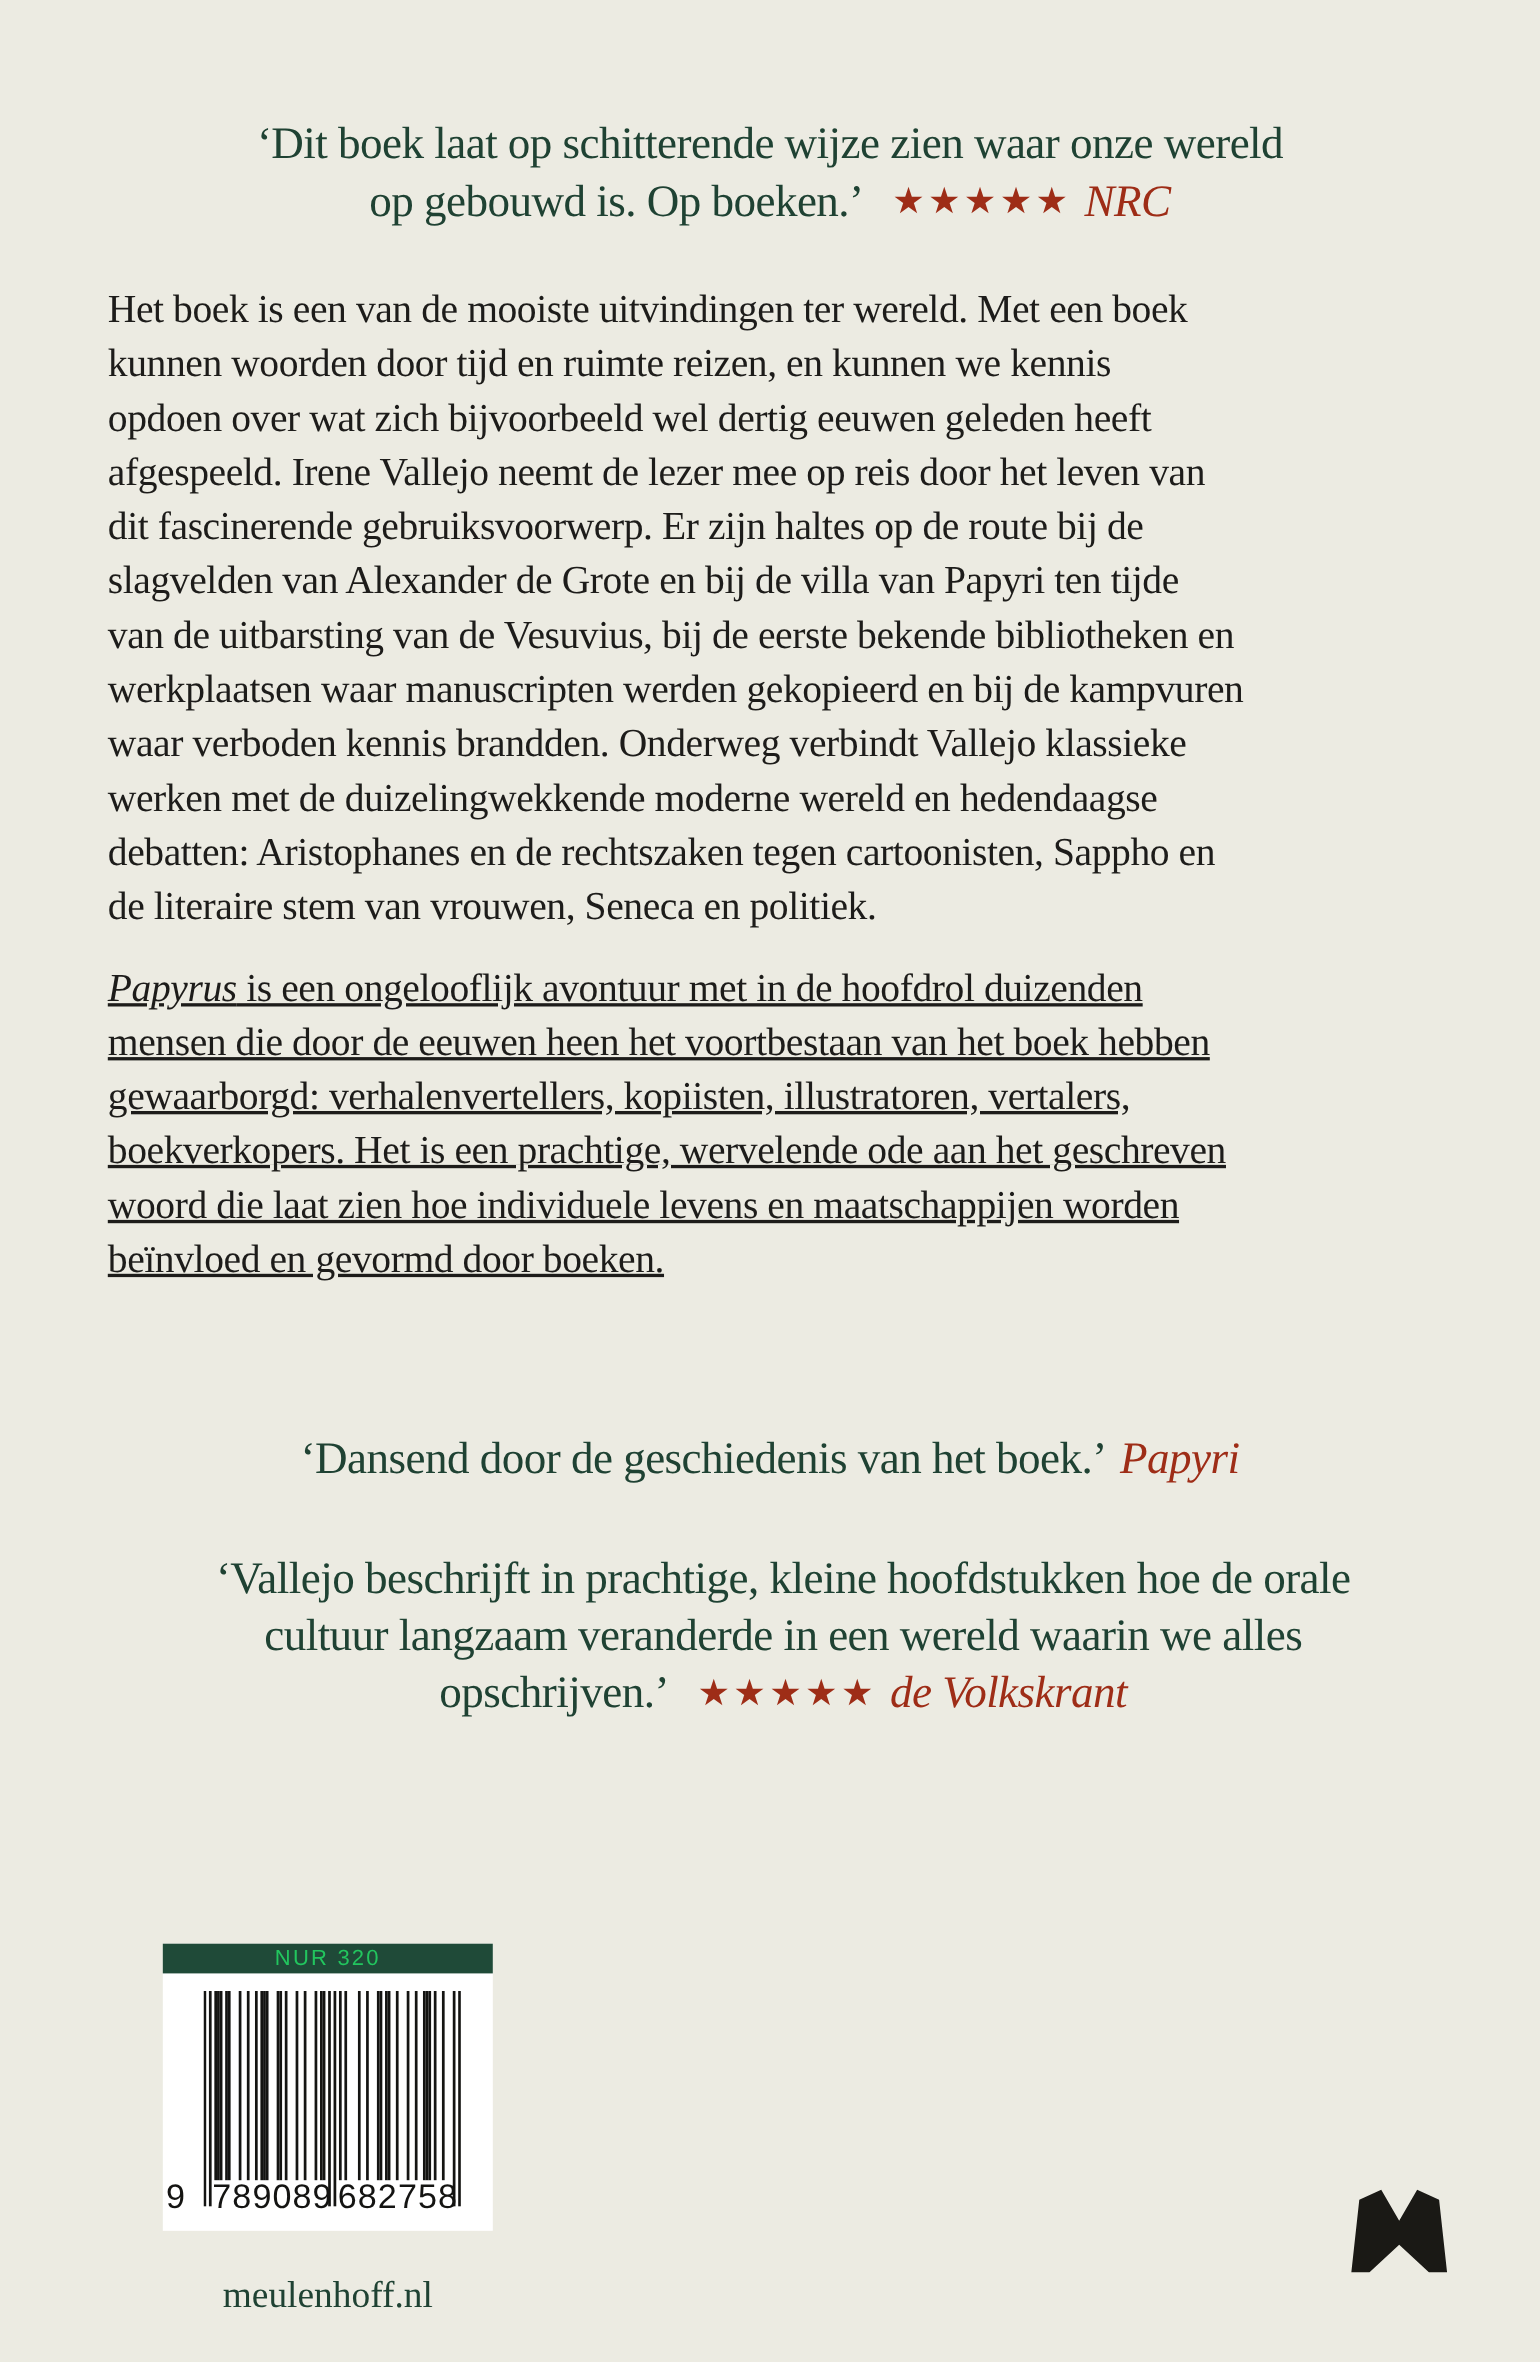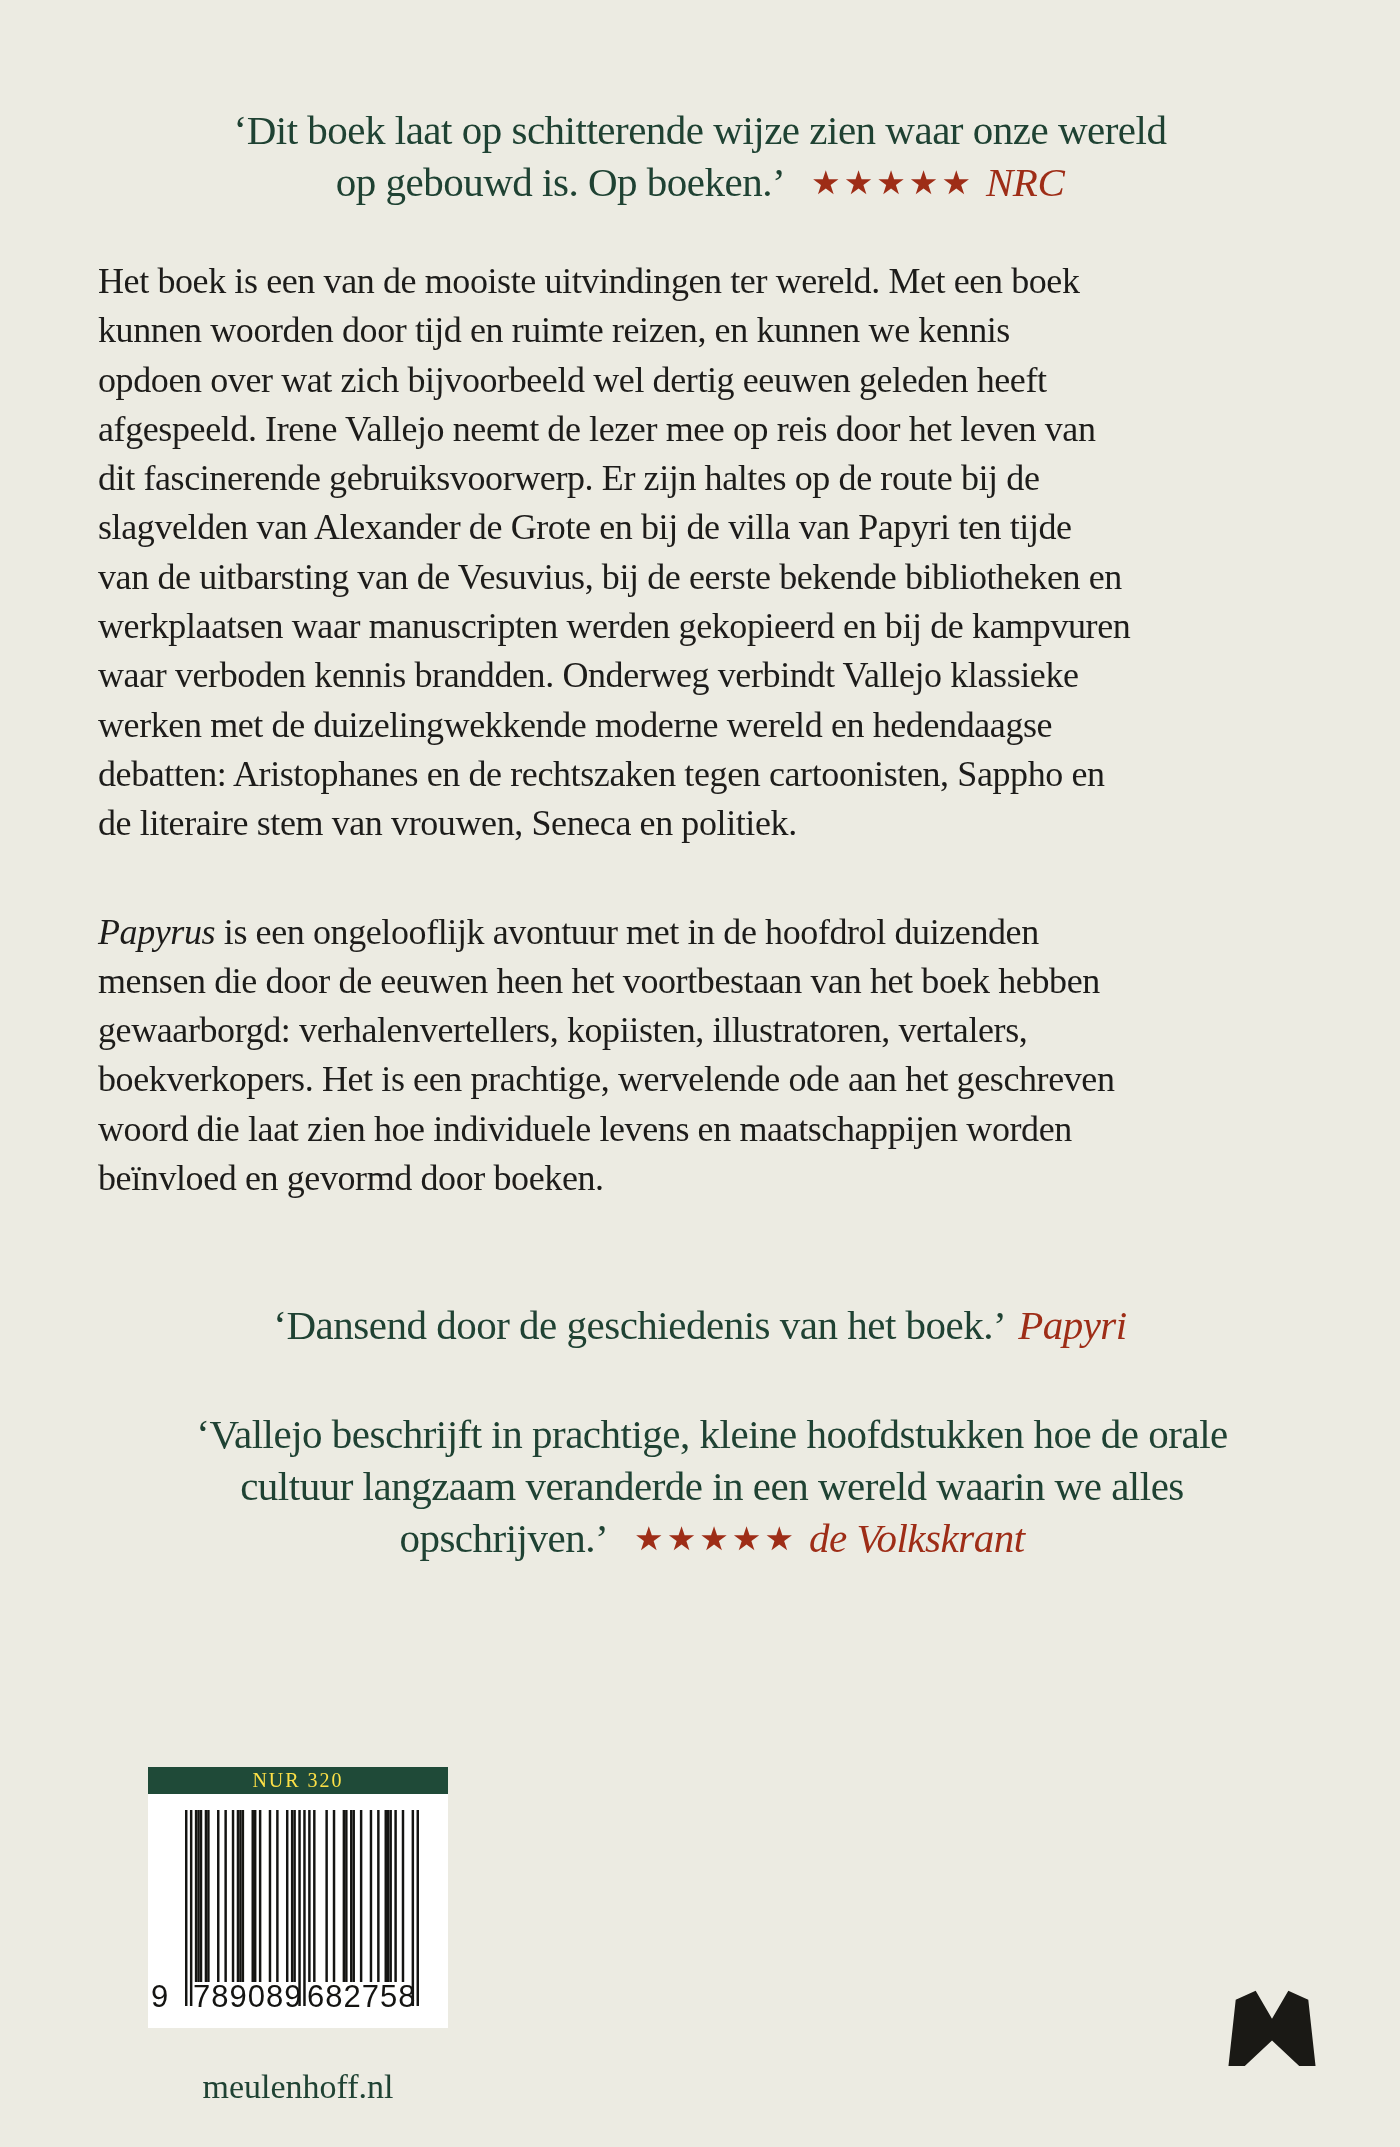--- a/index.html
+++ b/index.html
@@ -19,30 +19,30 @@
   .stars{
     color:#9e2d17;font-family:"DejaVu Sans",sans-serif;
     font-size:33px;letter-spacing:3px;margin-left:26px;vertical-align:2px;
   }
   .src{color:#9e2d17;font-style:italic;margin-left:12px;}
   #body-text{
     position:absolute;top:257px;left:98px;width:1215px;
     color:#1d1c1a;font-size:36px;line-height:49.3px;letter-spacing:-0.4px;
   }
   .line{white-space:pre;}
-  #para2{margin-top:59px;}
+  #para2{margin-top:25px;text-decoration:underline;}
   .italic{font-style:italic;}
   
   #barcode-box{
     position:absolute;left:148px;top:1767px;width:300px;height:261px;
     background:#ffffff;
   }
   #nur-bar{
-    height:27px;background:#1f4a38;color:#fde047;
-    font-family:Liberation Serif, serif;font-size:20px;line-height:27px;
+    height:27px;background:#1f4a38;color:#22c55e;
+    font-family:Liberation Sans, sans-serif;font-size:20px;line-height:27px;
     letter-spacing:2px;text-align:center;
   }
   #barcode-svg{position:absolute;left:37px;top:43px;width:234px;height:196px;}
   #barcode-svg rect{fill:#141412;}
   .bc-d{
     position:absolute;top:212px;color:#141412;
     font-family:"Liberation Sans",sans-serif;font-size:31px;letter-spacing:1px;
   }
   #bc-lead{left:3px;}
   #bc-g1{left:45px;}

